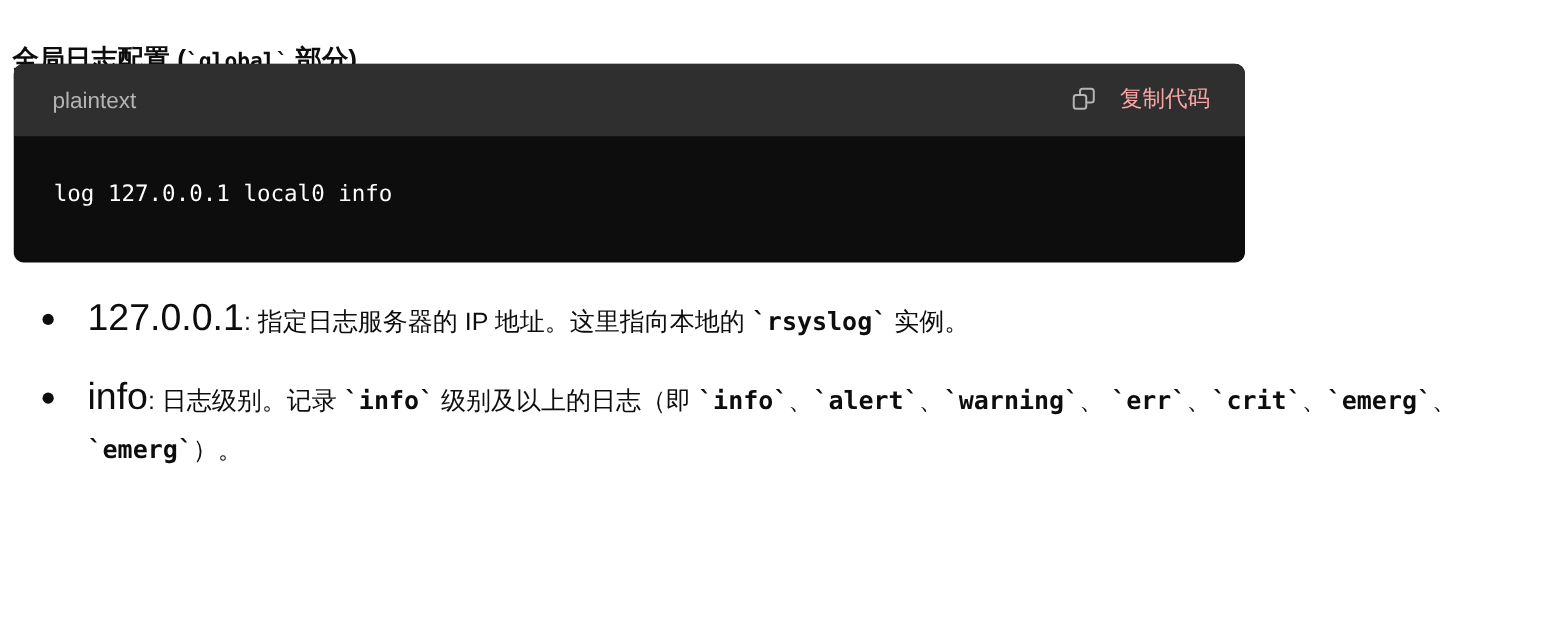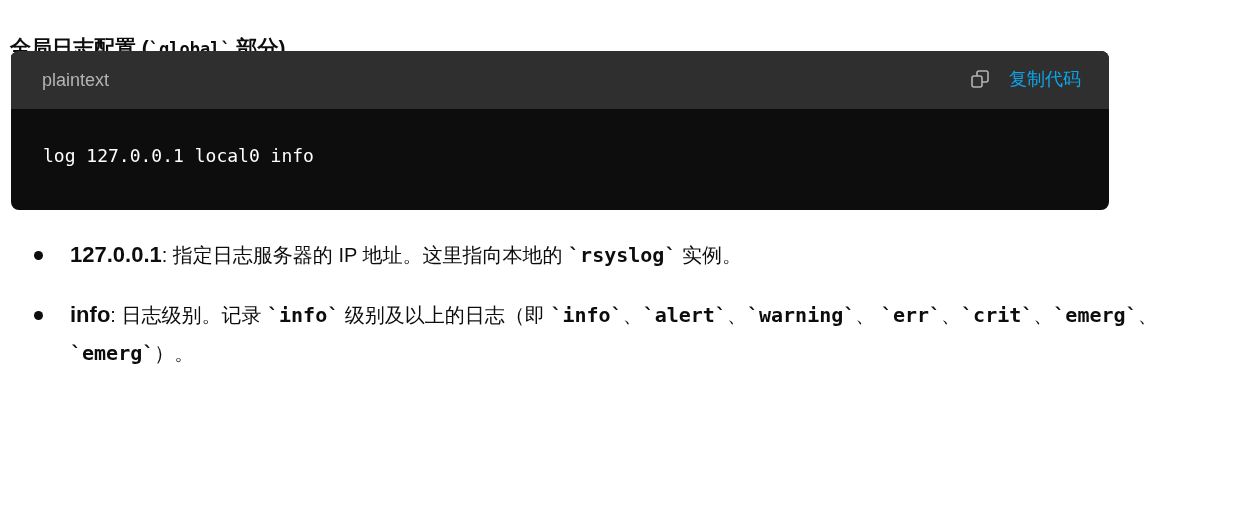--- a/index.html
+++ b/index.html
@@ -10,54 +10,54 @@
     .heading {
       position: absolute; left: 10px; top: 12px;
       font-size: 21px; font-weight: bold; line-height: 30px; color: #0d0d0d;
       white-space: nowrap;
     }
     .heading code {
       font-family: "DejaVu Sans Mono", "Liberation Mono", monospace;
       font-size: 17px; font-weight: bold;
     }
     .codeblock {
-      position: absolute; left: 11px; top: 51px; width: 1098px; height: 159px;
+      position: absolute; left: 11px; top: 51px; width: 985px; height: 159px;
       border-radius: 8px; overflow: hidden; background: #0d0d0d;
     }
     .code-header {
       height: 58px; background: #2f2f2f; position: relative;
     }
     .lang-label {
       position: absolute; left: 31px; top: 18px;
       font-size: 18px; color: #b4b4b4; line-height: 22px;
     }
     .copy-btn {
       position: absolute; right: 28px; top: 17px;
       display: flex; align-items: center; gap: 19px; cursor: pointer;
-      color: #0ea5e9; font-size: 18px; line-height: 22px;
+      color: #fca5a5; font-size: 18px; line-height: 22px;
     }
     .copy-btn svg { display: block; }
     .code-body {
       padding: 34px 0 0 32px;
       font-family: "DejaVu Sans Mono", "Liberation Mono", monospace;
       font-size: 18px; color: #ffffff; line-height: 26px; white-space: pre;
     }
     ul.points {
       position: absolute; left: 0; top: 236px; margin: 0; padding: 0;
       list-style: none; width: 1236px;
     }
     ul.points li {
       position: relative; padding-left: 70px; padding-right: 10px;
       font-size: 20px; line-height: 38px; color: #0d0d0d; margin-bottom: 22px;
     }
     ul.points li .bullet {
       position: absolute; left: 34px; top: 15px; width: 9px; height: 9px;
       border-radius: 50%; background: #0d0d0d;
     }
-    ul.points li strong { font-weight: bold; font-size: 22px; }
+    ul.points li strong { font-weight: normal; font-size: 30px; }
     ul.points li code {
       font-family: "DejaVu Sans Mono", "Liberation Mono", monospace;
       font-size: 20px; font-weight: bold; color: #0d0d0d;
     }
   </style>
 </head>
 <body>
 
 <h3 class="heading"><span>全局日志配置 (</span><code>`global`</code><span> 部分)</span></h3>
 

